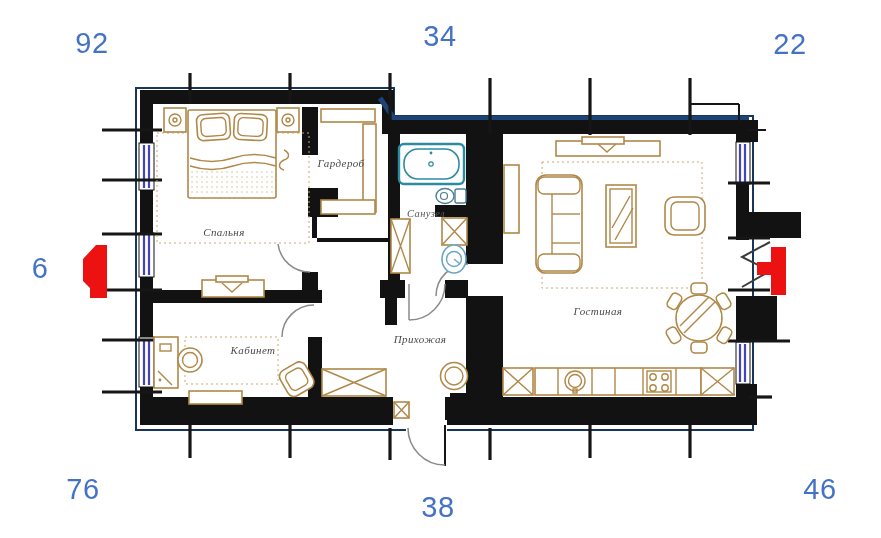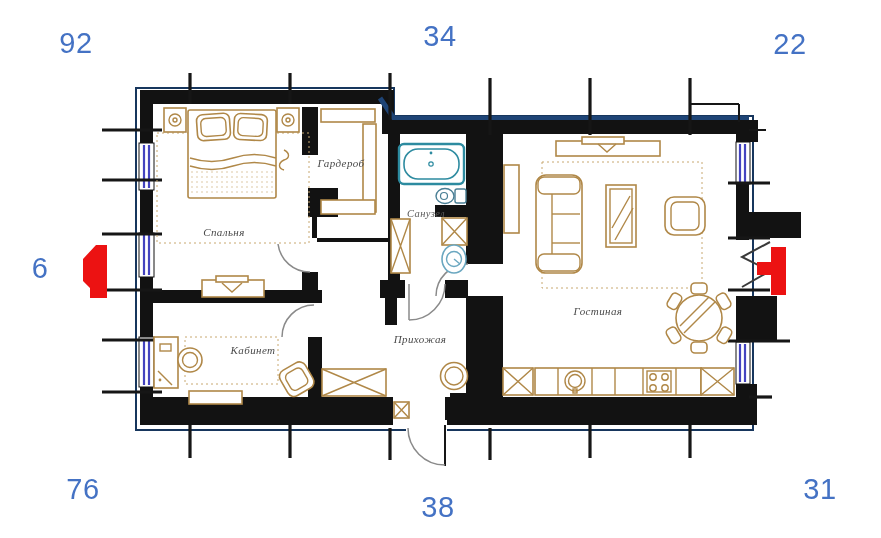--- a/index.html
+++ b/index.html
@@ -329,21 +329,21 @@
     </g>
 
     <path class="zig" d="M770 242 L742 257 L770 271 L742 287"></path>
     <polygon class="red" points="107,245 96,245 83,259 83,281 90,288 90,298 107,298"></polygon>
     <g>
       <rect class="red" x="771" y="247" width="15" height="48"></rect>
       <rect class="red" x="757" y="262" width="14" height="13"></rect>
     </g>
   </svg>
 
-  <div class="num" style="left:76px;top:43px">92</div>
+  <div class="num" style="left:92px;top:43px">92</div>
   <div class="num" style="left:440px;top:36px">34</div>
   <div class="num" style="left:790px;top:44px">22</div>
   <div class="num" style="left:40px;top:268px">6</div>
   <div class="num" style="left:899px;top:268px">65</div>
   <div class="num" style="left:83px;top:489px">76</div>
   <div class="num" style="left:438px;top:507px">38</div>
-  <div class="num" style="left:820px;top:489px">31</div>
+  <div class="num" style="left:820px;top:489px">46</div>
 </div>
 
 </body></html>

